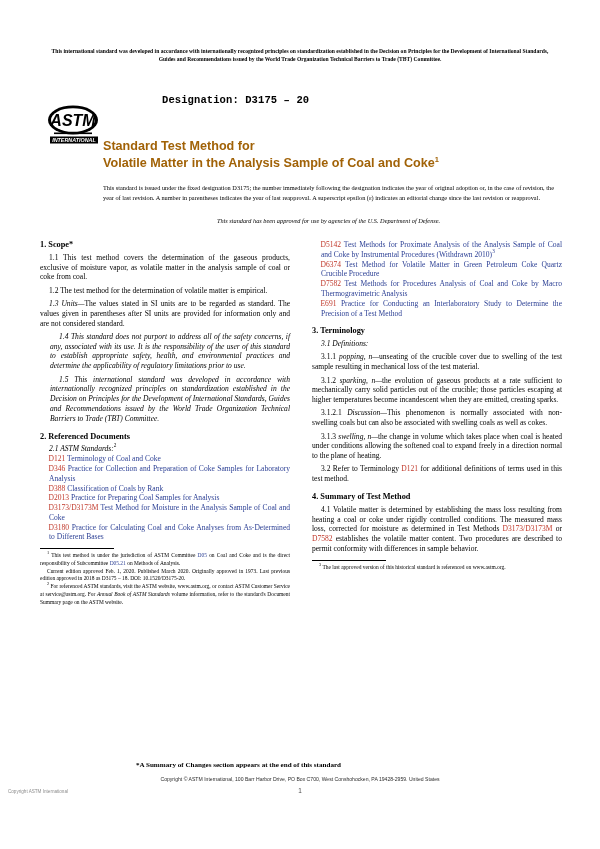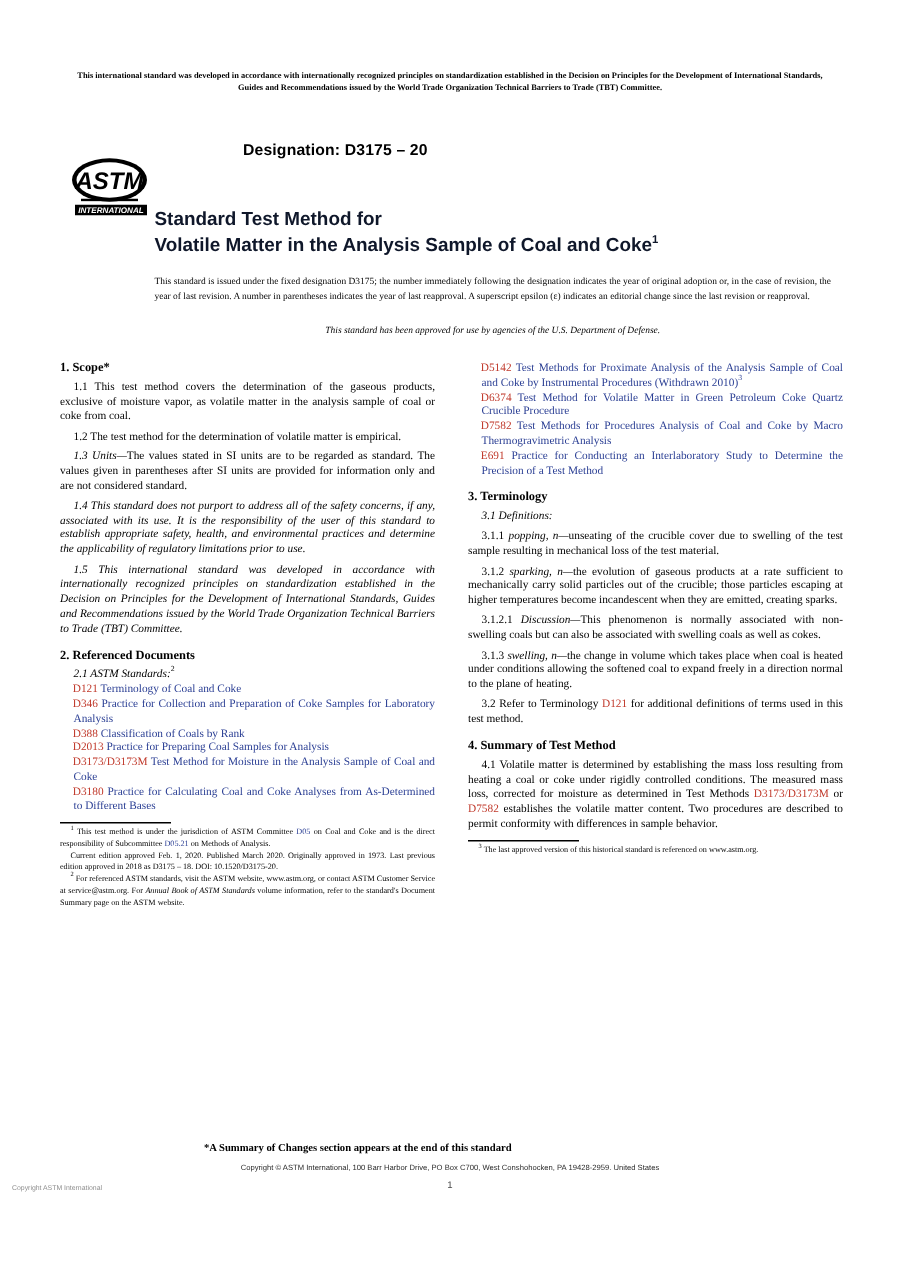--- a/index.html
+++ b/index.html
@@ -50,41 +50,41 @@
     left: 0;
     top: 16px;
     width: 56px;
     height: 42px;
   }
   .astm-logo svg { display: block; }
   .designation {
     position: absolute;
     left: 68px;
     top: 6px;
-    font-family: Liberation Sans, sans-serif;
+    font-family: Liberation Mono, monospace;
     font-size: 10.5px;
     font-weight: bold;
     letter-spacing: 0.1px;
     color: #000;
     padding-left: 48px;
   }
 
   
   .title-block {
     position: absolute;
     left: 103px;
     top: 138px;
     width: 451px;
   }
   .title-line {
     font-family: "Liberation Sans", sans-serif;
     font-size: 12.6px;
     font-weight: bold;
     line-height: 1.32;
-    color: #0f172a;
+    color: #a16207;
   }
   .title-line sup {
     font-size: 7.5px;
     vertical-align: super;
     line-height: 0;
   }
 
   
   .issue-note {
     position: absolute;
@@ -132,21 +132,21 @@
   h2.sec.first { margin-top: 0; }
 
   p.para {
     margin: 0 0 0 0;
     text-indent: 9px;
     text-align: justify;
     -webkit-hyphens: auto;
     hyphens: auto;
   }
   p.para + p.para { margin-top: 3.5px; }
-  p.italic { font-style: italic; }
+  p.italic { font-style: italic; margin-left: 10px; }
   .it { font-style: italic; }
 
   
   p.ref {
     margin: 0;
     padding-left: 9px;
     text-indent: -0.5px;
     text-align: justify;
   }
   .std-ttl { color: #2b3f94; margin-top: 25px; }

